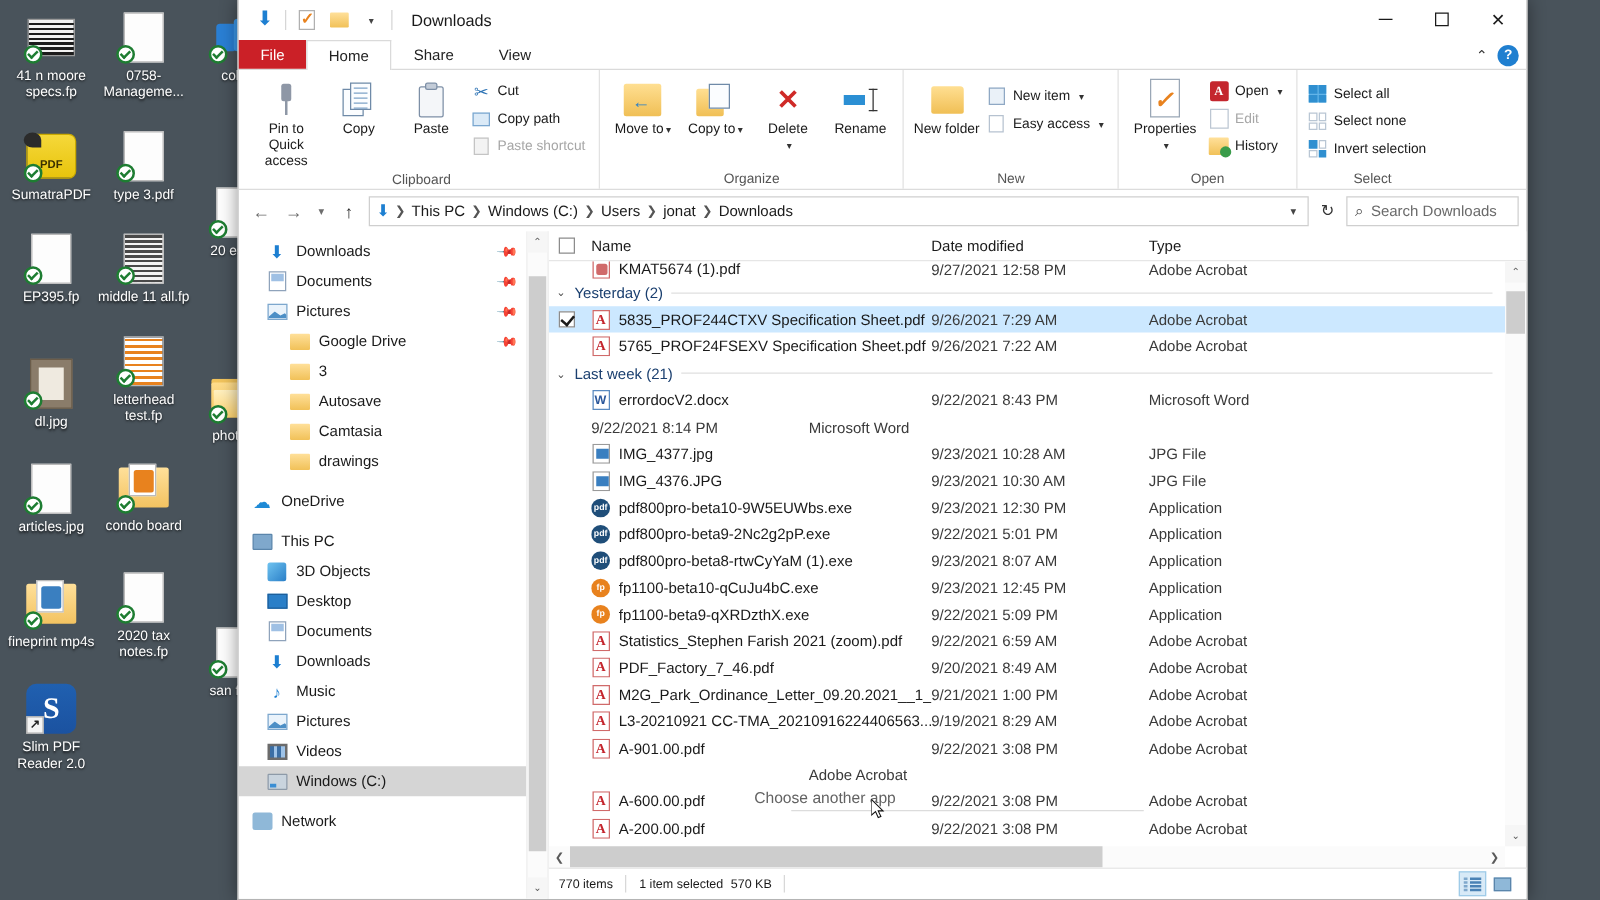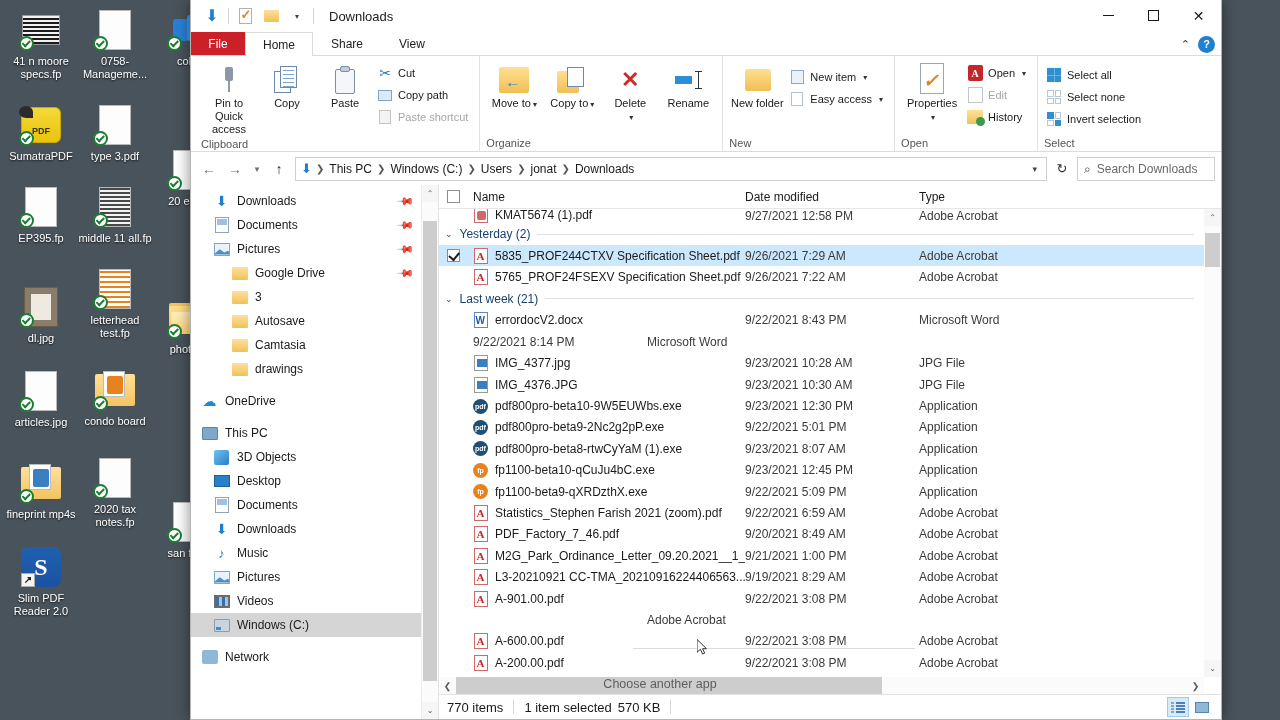--- a/index.html
+++ b/index.html
@@ -229,21 +229,21 @@
     display:flex; flex-shrink:0; padding-left: 4px;
   }
   .rgroup {
     display:flex; flex-direction:column; justify-content:space-between;
     border-right: 1px solid #e2e2e2;
     padding: 4px 6px 2px 6px;
   }
   .rgroup:last-child { border-right:none; }
   .rgroup-items { display:flex; align-items:flex-start; gap:2px; flex:1; }
   .rgroup-title {
-    text-align:left; font-size: 11px; color:#555; padding-top:2px;
+    text-align:center; font-size: 11px; color:#555; padding-top:2px;
   }
   .bigbtn {
     width: 56px; padding: 3px 1px 0 1px;
     display:flex; flex-direction:column; align-items:center;
     text-align:center; font-size: 11px; color:#1a1a1a; line-height:13px;
   }
   .bigbtn .gl { height: 34px; display:flex; align-items:center; justify-content:center; }
   .smallcol { display:flex; flex-direction:column; justify-content:flex-start; padding-top:2px; }
   .smallbtn {
     display:flex; align-items:center; gap:5px;
@@ -445,21 +445,21 @@
   .ghost-txt { font-size:12.5px; color:#555; opacity:.92; }
   .ghost-rule { position:absolute; left:196px; top:463px; width:314px; height:1px; background:#dcdcdc; }
   .cursor-arrow {
     position:absolute; left:254px; top:452px; width:12px;height:18px;
     pointer-events:none;
   }
 
   
   .statusbar {
     height: 25px; border-top:1px solid #e2e2e2;
-    display:flex; align-items:center; font-size:13px; color:#1a1a1a;
+    display:flex; align-items:center; font-size:10px; color:#1a1a1a;
     padding-left: 8px; flex-shrink:0; background:#fff;
   }
   .st-sep { width:1px;height:14px;background:#d8d8d8;margin:0 10px; }
   .view-btns { margin-left:auto; display:flex; gap:2px; padding-right:8px; }
   .vb { width:22px;height:20px;display:flex;align-items:center;justify-content:center;border:1px solid transparent; }
   .vb.active { background:#d8eaf7; border-color:#9fcbe8; }
   .vb-details { width:14px;height:11px; display:grid; grid-template-columns:3px 1fr; gap:1px 2px; }
   .vb-details i { background:#4a82b5; height:2px; }
   .vb-details i:nth-child(odd){ background:#7fa8cc; }
   .vb-large { width:14px;height:11px;background:#8fb8d8;border:1px solid #5a85ab; }
@@ -1300,19 +1300,19 @@
           </span>
           <span class="vb">
             <span class="vb-large"></span>
           </span>
         </span>
       </div>
     </div>
   </div>
 </div>
 
-<div class="ghost" style="left:530px; top:627px; width:260px;margin-top:46px;">
+<div class="ghost" style="left:530px; top:627px; width:260px;">
   <span class="ghost-txt">Choose another app</span>
 </div>
 <div class="ghost-rule" style="left:633px; top:648px; width:282px;"></div>
 <svg class="cursor-arrow" style="left:697px; top:639px;" width="14" height="20" viewBox="0 0 14 20">
   <polygon points="0,0 0,15 4,11.5 6.5,17 9,16 6.5,10.8 11,10.8" fill="#fff" stroke="#111" stroke-width="1"></polygon>
 </svg>
 
 </body></html>

